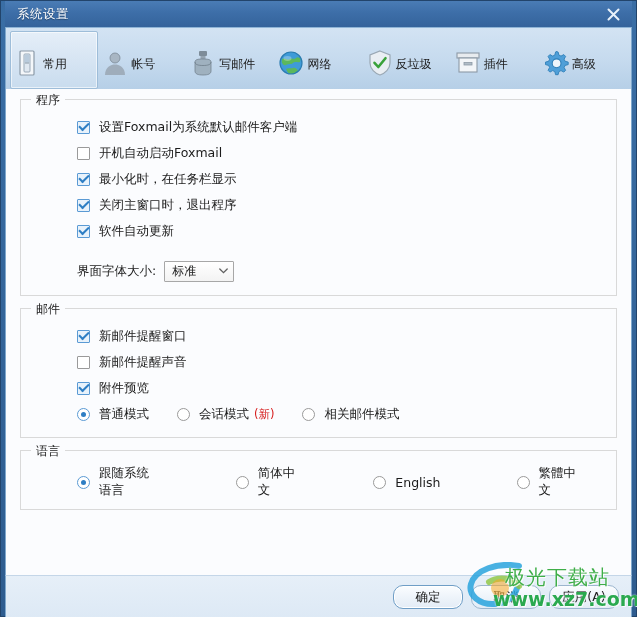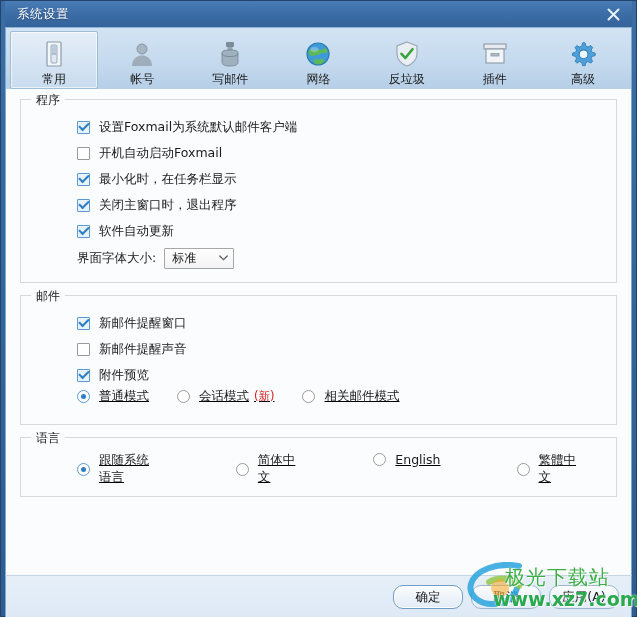--- a/index.html
+++ b/index.html
@@ -55,21 +55,20 @@
     border-left: 1px solid #7fa8cd;
     border-right: 1px solid #7fa8cd;
     border-top: 1px solid #8fb4d6;
     display: flex;
     align-items: stretch;
     padding: 3px 4px 0 4px;
   }
   .tab {
     flex: 1 1 0;
     display: flex;
-    flex-direction: column;
     align-items: center;
     justify-content: flex-start;
     padding-top: 6px;
     cursor: pointer;
     border: 1px solid transparent;
     border-radius: 2px;
     position: relative;
   }
   .tab.selected {
     background: linear-gradient(to bottom, #e5eef8 0%, #d4e3f2 60%, #c9dcee 100%);
@@ -176,30 +175,30 @@
     font-size: 12.5px;
     color: #1b1b1b;
     cursor: default;
   }
   .new-badge {
     color: #d61b1b;
     font-size: 11.5px;
     margin-left: 5px;
   }
 
-  .radio-group { display: flex; align-items: flex-start; text-decoration: underline; }
+  .radio-group { display: flex; align-items: center; }
   .radio-item { display: flex; align-items: center; margin-right: 28px; }
 
   
   .select-row {
     display: flex;
     align-items: center;
     height: 28px;
     padding-left: 46px;
-    margin-top: 0;
+    margin-top: 13px;
   }
   .select-label { font-size: 12.5px; color: #1b1b1b; }
   .select-box {
     margin-left: 8px;
     width: 70px;
     height: 21px;
     border: 1px solid #a7a7a7;
     background: linear-gradient(to bottom, #ffffff 0%, #f3f3f3 100%);
     display: flex;
     align-items: center;

